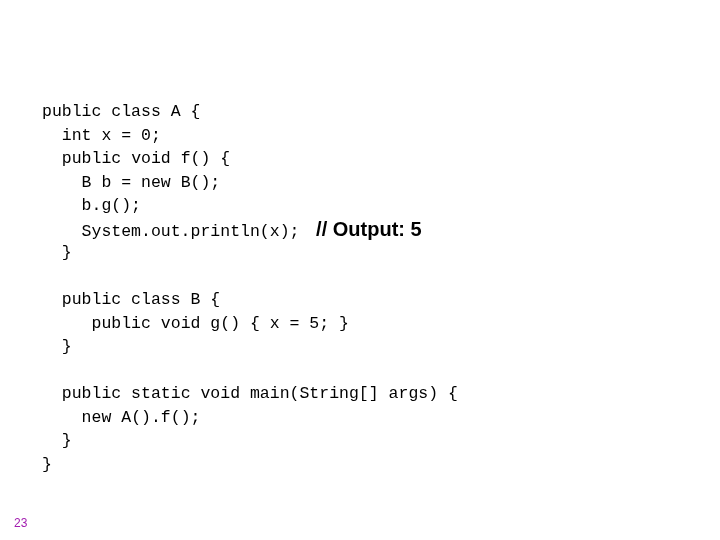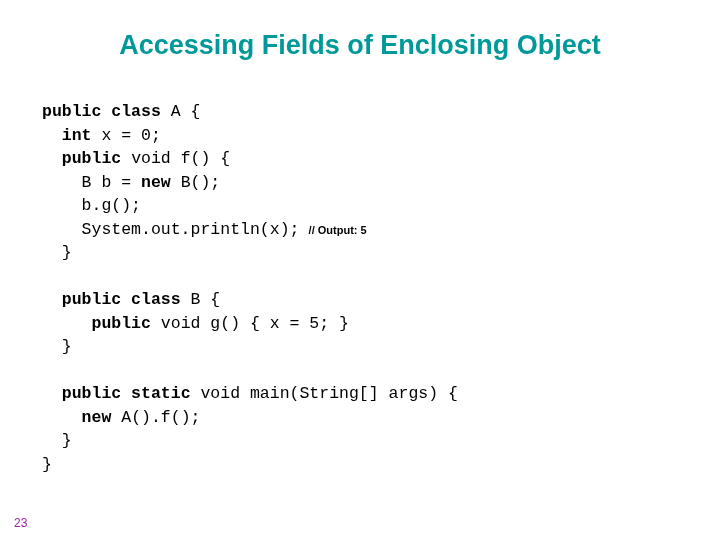--- a/index.html
+++ b/index.html
@@ -41,42 +41,41 @@
     font-size: 16.5px;
     color: #000000;
     line-height: 23.5px;
     white-space: pre;
   }
   .code-line {
     white-space: pre;
     height: 23.5px;
   }
   .kw {
-    font-weight: bold;
+    font-weight: normal;
     text-align: center;
   }
   .comment {
     font-family: "Liberation Sans", sans-serif;
-    font-size: 11px;
+    font-size: 20px;
     font-weight: bold;
     color: #000000;
   }
   .slide-number {
     position: absolute;
     left: 14px;
     bottom: 10px;
     font-family: "Liberation Sans", sans-serif;
     font-size: 12px;
     color: #a21caf;
   }
 </style>
 </head>
 <body>
 
 <div class="slide">
 
-  <div class="slide-title">Accessing Fields of Enclosing Object</div>
 
   <div class="code-block"><div class="code-line"><span class="kw">public class</span><span> A {</span></div><div class="code-line"><span>  </span><span class="kw">int</span><span> x = 0;</span></div><div class="code-line"><span>  </span><span class="kw">public</span><span> void f() {</span></div><div class="code-line"><span>    B b = </span><span class="kw">new</span><span> B();</span></div><div class="code-line"><span>    b.g();</span></div><div class="code-line"><span>    System.out.println(x);</span><span class="comment">   // Output: 5</span></div><div class="code-line"><span>  }</span></div><div class="code-line">&nbsp;</div><div class="code-line"><span>  </span><span class="kw">public class</span><span> B {</span></div><div class="code-line"><span>     </span><span class="kw">public</span><span> void g() { x = 5; }</span></div><div class="code-line"><span>  }</span></div><div class="code-line">&nbsp;</div><div class="code-line"><span>  </span><span class="kw">public static</span><span> void main(String[] args) {</span></div><div class="code-line"><span>    </span><span class="kw">new</span><span> A().f();</span></div><div class="code-line"><span>  }</span></div><div class="code-line"><span>}</span></div></div>
 
   <div class="slide-number">23</div>
 
 </div>
 
 </body></html>

